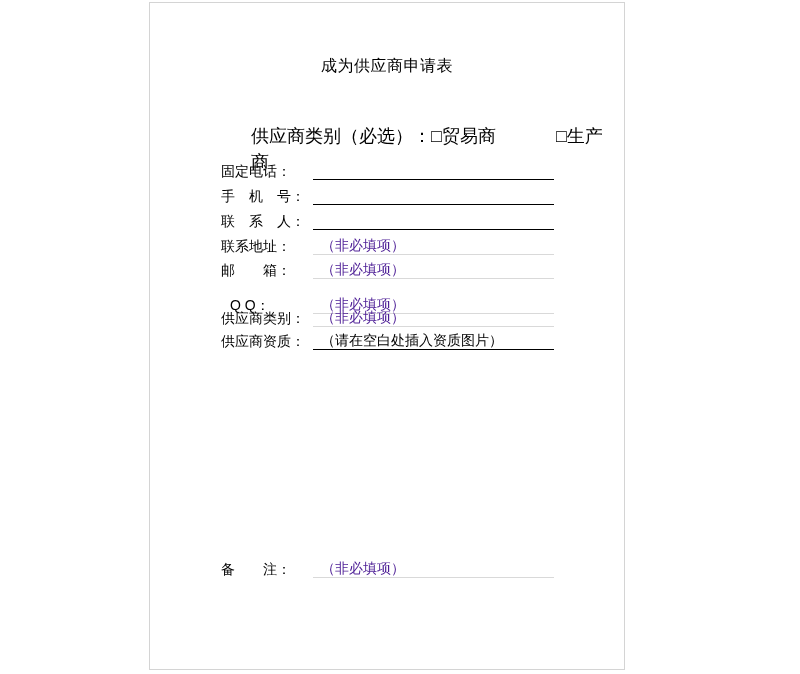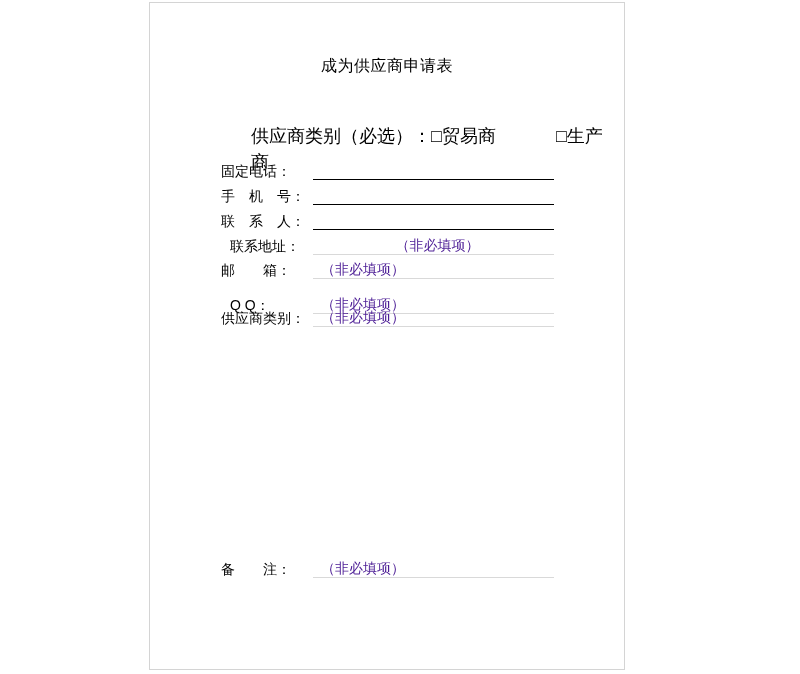--- a/index.html
+++ b/index.html
@@ -112,40 +112,44 @@
     <div class="row req" style="top:209px;">
       <span class="label">联　系　人：</span>
       <span class="line"><span class="ph"></span></span>
     </div>
 
     <div class="row req" style="top:184px;">
       <span class="label">手　机　号：</span>
       <span class="line"><span class="ph"></span></span>
     </div>
 
-    <div class="row opt" style="top:234px;text-align:center;">
+    <div class="row opt" style="top:234px;">
       <span class="label">联系地址：</span>
       <span class="line"><span class="ph">（非必填项）</span></span>
     </div>
 
     <div class="row opt" style="top:258px;">
       <span class="label">邮　　箱：</span>
       <span class="line"><span class="ph">（非必填项）</span></span>
     </div>
 
     <div class="row opt indent" style="top:293px;justify-content:space-between;">
       <span class="label">Q Q：</span>
       <span class="line"><span class="ph">（非必填项）</span></span>
     </div>
 
     <div class="row opt" style="top:306px;">
       <span class="label">供应商类别：</span>
       <span class="line"><span class="ph">（非必填项）</span></span>
     </div>
 
+    <div class="row req" style="top:329px;">
+      <span class="label">供应商资质：</span>
+      <span class="line"><span class="ph">（请在空白处插入资质图片）</span></span>
+    </div>
 
     <div class="row opt" style="top:557px;">
       <span class="label">备　　注：</span>
       <span class="line"><span class="ph">（非必填项）</span></span>
     </div>
 
 
   </div>
 </div>
 

